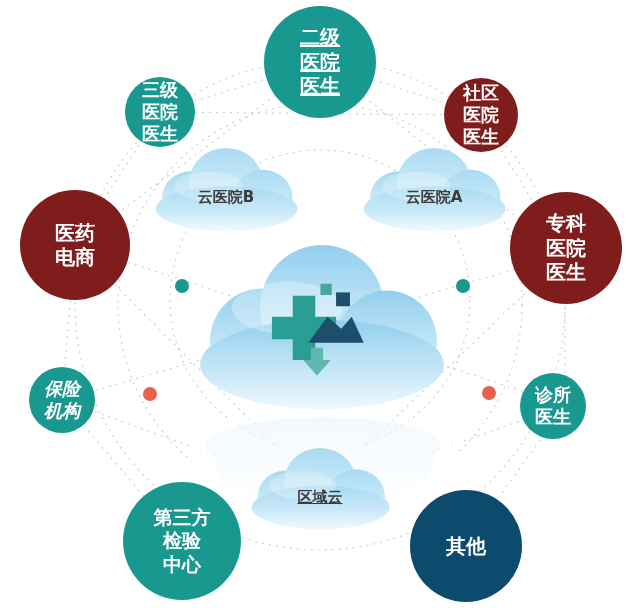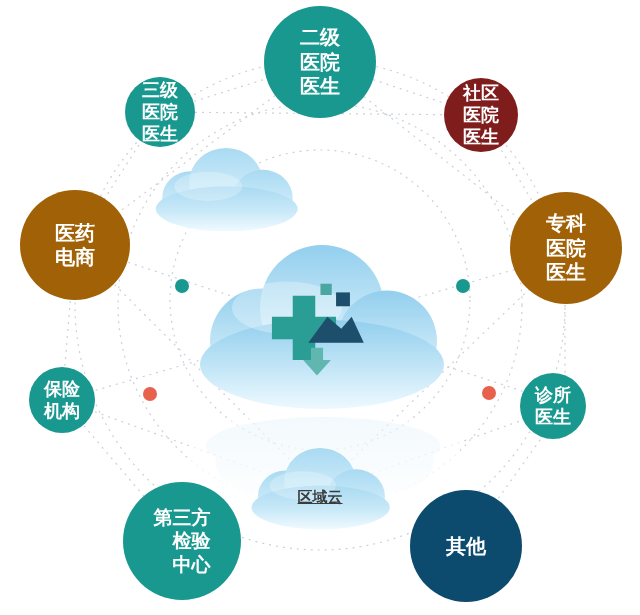--- a/index.html
+++ b/index.html
@@ -15,21 +15,21 @@
     color:#3b3b3b;font-weight:600;z-index:3;
   }
   .node{
     position:absolute;border-radius:50%;z-index:3;
     display:flex;align-items:center;justify-content:center;
     color:#ffffff;font-weight:bold;text-align:center;
   }
   .node .node-label{white-space:pre-line;line-height:1.22;}
   .teal{background:#18988f;}
   .salmon{background:#7f1d1d;}
-  .orange{background:#a16207;}
+  .orange{background:#7f1d1d;}
   .red{background:#0c4a6e;}
   .lg{font-size:20px;}
   .md{font-size:19px;}
   .sm{font-size:18px;}
   .dot{position:absolute;width:14px;height:14px;border-radius:50%;z-index:2;}
   .dot.teal-dot{background:#18988f;}
   .dot.red-dot{background:#e7614d;}
   .reflection{position:absolute;z-index:1;opacity:.22;transform:scaleY(-1);}
   .reflection-fade{
     position:absolute;z-index:1;
@@ -86,22 +86,33 @@
   <div class="reflection-fade" style="left:190px;top:418px;width:270px;height:110px;"></div>
 
   <div class="cloud" style="left:148px;top:148px;width:156px;height:86px;">
     <svg viewBox="0 0 220 130" preserveAspectRatio="none">
       <circle cx="60" cy="75" r="40" fill="url(#cg)"></circle>
       <circle cx="110" cy="52" r="52" fill="url(#cg)"></circle>
       <circle cx="162" cy="75" r="42" fill="url(#cg)"></circle>
       <ellipse cx="111" cy="92" rx="100" ry="34" fill="url(#cg)"></ellipse>
       <ellipse cx="85" cy="58" rx="48" ry="22" fill="#ffffff" opacity="0.25"></ellipse>
     </svg>
+    <span class="cloud-label" style="top:40px;font-size:15px;">云医院B</span>
   </div>
 
+  <div class="cloud" style="left:356px;top:148px;width:156px;height:86px;">
+    <svg viewBox="0 0 220 130" preserveAspectRatio="none">
+      <circle cx="60" cy="75" r="40" fill="url(#cg)"></circle>
+      <circle cx="110" cy="52" r="52" fill="url(#cg)"></circle>
+      <circle cx="162" cy="75" r="42" fill="url(#cg)"></circle>
+      <ellipse cx="111" cy="92" rx="100" ry="34" fill="url(#cg)"></ellipse>
+      <ellipse cx="85" cy="58" rx="48" ry="22" fill="#ffffff" opacity="0.25"></ellipse>
+    </svg>
+    <span class="cloud-label" style="top:40px;font-size:15px;">云医院A</span>
+  </div>
 
   <div class="cloud" style="left:244px;top:448px;width:152px;height:84px;">
     <svg viewBox="0 0 220 130" preserveAspectRatio="none">
       <circle cx="60" cy="75" r="40" fill="url(#cg)"></circle>
       <circle cx="110" cy="52" r="52" fill="url(#cg)"></circle>
       <circle cx="162" cy="75" r="42" fill="url(#cg)"></circle>
       <ellipse cx="111" cy="92" rx="100" ry="34" fill="url(#cg)"></ellipse>
       <ellipse cx="85" cy="58" rx="48" ry="22" fill="#ffffff" opacity="0.25"></ellipse>
     </svg>
     <span class="cloud-label" style="top:40px;font-size:15px;text-decoration:underline;">区域云</span>
@@ -125,21 +136,21 @@
       <path d="M50,70 L72,40 L88,54 L100,40 L114,70 z" fill="#1d4e6b"></path>
       <path d="M60,76 l16,18 h-9 v14 h-14 v-14 h-9 z" transform="rotate(180 60 92)" fill="#5fb7b0"></path>
     </svg>
   </div>
 
   <div class="dot teal-dot" style="left:175px;top:279px;"></div>
   <div class="dot teal-dot" style="left:456px;top:279px;"></div>
   <div class="dot red-dot" style="left:143px;top:387px;"></div>
   <div class="dot red-dot" style="left:482px;top:386px;"></div>
 
-  <div class="node teal lg" style="left:264px;top:6px;width:112px;height:112px;">
+  <div class="node teal lg" style="left:264px;top:6px;width:112px;height:112px;text-decoration:underline;">
     <span class="node-label">二级
 医院
 医生</span>
   </div>
 
   <div class="node teal sm" style="left:125px;top:77px;width:70px;height:70px;">
     <span class="node-label">三级
 医院
 医生</span>
   </div>
@@ -154,31 +165,31 @@
     <span class="node-label">医药
 电商</span>
   </div>
 
   <div class="node orange lg" style="left:510px;top:192px;width:112px;height:112px;">
     <span class="node-label">专科
 医院
 医生</span>
   </div>
 
-  <div class="node teal sm" style="left:29px;top:367px;width:66px;height:66px;">
+  <div class="node teal sm" style="left:29px;top:367px;width:66px;height:66px;font-style:italic;">
     <span class="node-label">保险
 机构</span>
   </div>
 
   <div class="node teal sm" style="left:520px;top:373px;width:66px;height:66px;">
     <span class="node-label">诊所
 医生</span>
   </div>
 
-  <div class="node teal md" style="left:123px;top:482px;width:118px;height:118px;text-align:right;">
+  <div class="node teal md" style="left:123px;top:482px;width:118px;height:118px;">
     <span class="node-label">第三方
 检验
 中心</span>
   </div>
 
   <div class="node red lg" style="left:410px;top:490px;width:112px;height:112px;">
     <span class="node-label">其他</span>
   </div>
 
 </div>

